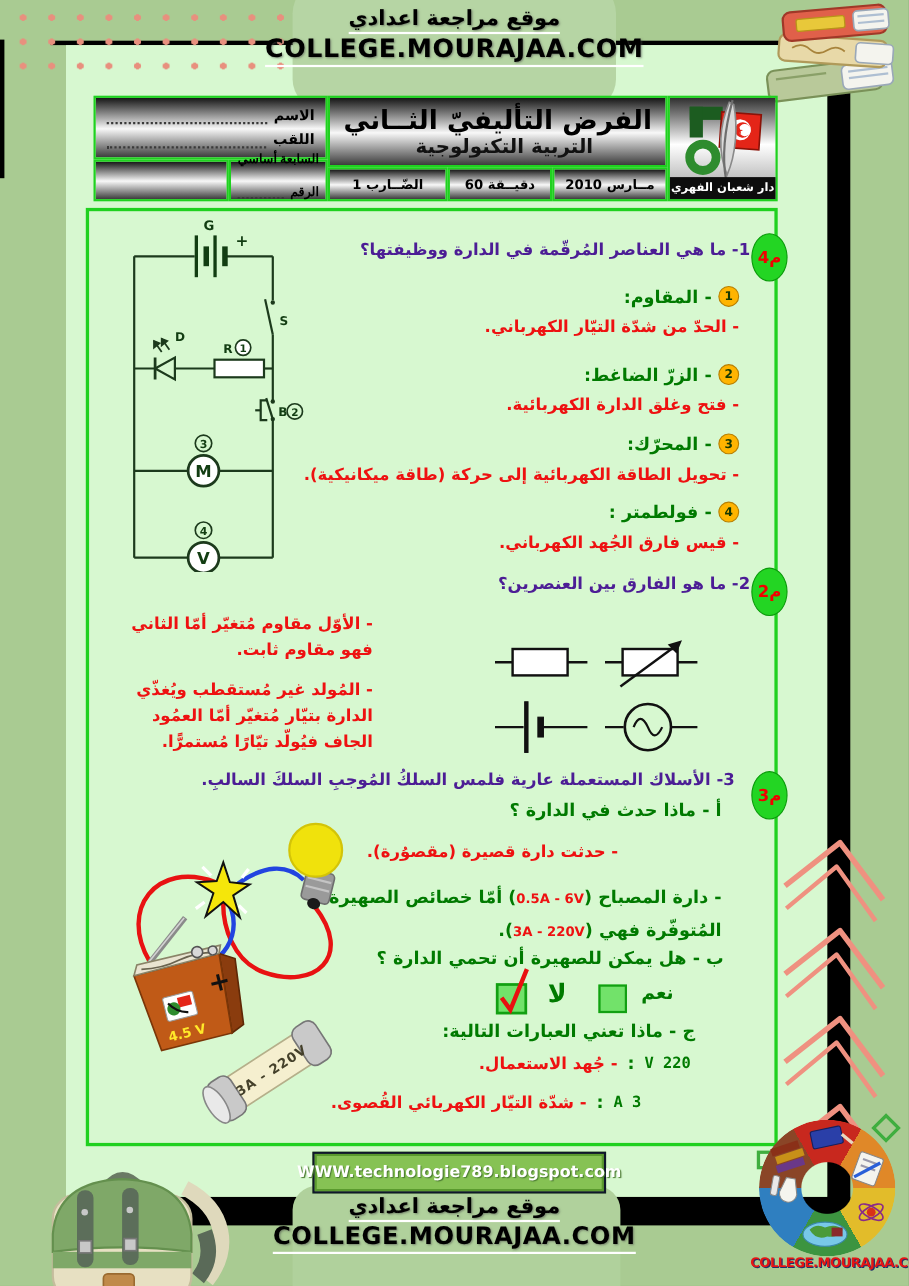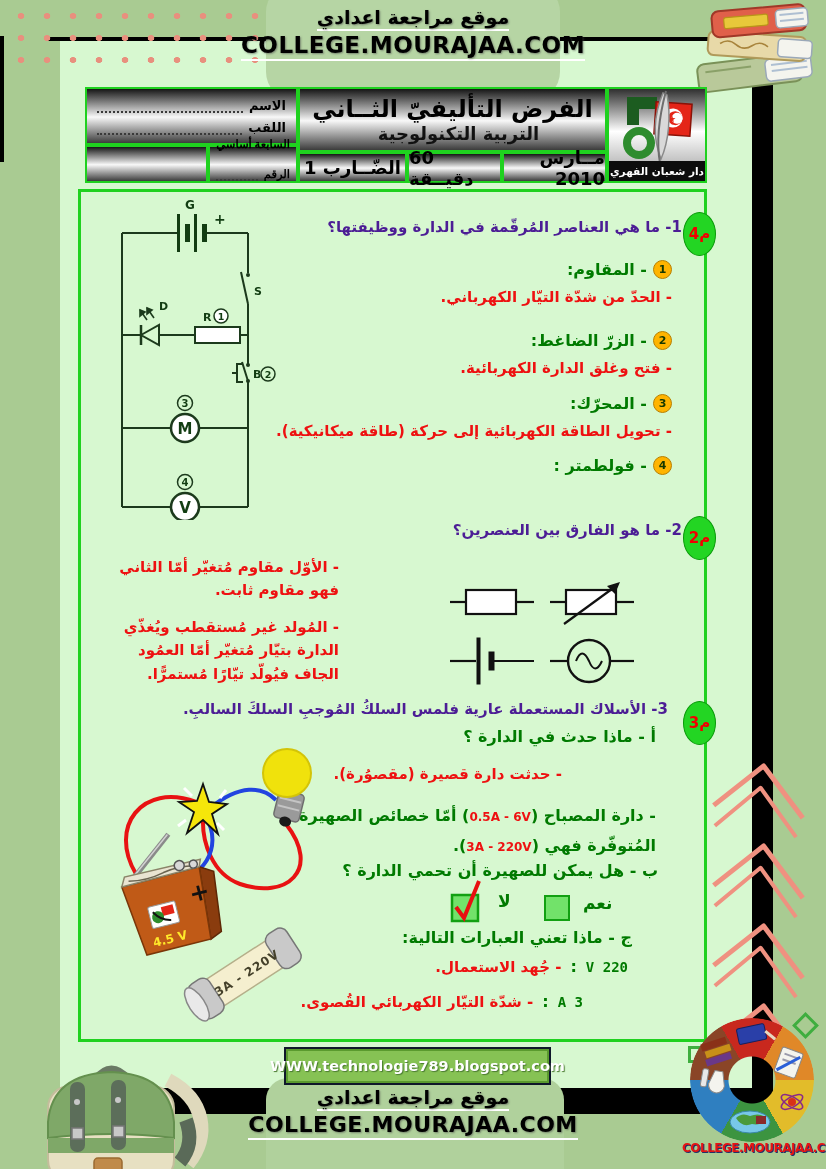--- a/index.html
+++ b/index.html
@@ -23,21 +23,21 @@
   .banner-line span{display:inline-block;border-bottom:2px solid #fff;padding-bottom:1px;}
   
   .cell{border:2px solid #1fd11f;box-sizing:border-box;
         background:linear-gradient(180deg,#161616 0%,#f8f8f8 52%,#3c3c3c 100%);}
   .cell-light{background:linear-gradient(180deg,#303030 0%,#ffffff 46%,#9a9a9a 100%);}
   .fieldline{display:flex;direction:rtl;align-items:flex-end;gap:6px;padding:0 10px;
              font-size:13px;font-weight:bold;color:#000;}
   .fieldline .dotfill{flex:1;border-bottom:2px dotted #3a3a3a;height:1.05em;}
   .exam-title1{font-size:24px;font-weight:bold;color:#000;text-align:center;}
   .exam-title2{font-size:18px;font-weight:bold;color:#111;text-align:center;padding-left:12px;}
-  .meta{display:flex;align-items:center;justify-content:center;font-size:18px;font-weight:bold;color:#000;}
+  .meta{display:flex;align-items:center;justify-content:center;font-size:12px;font-weight:bold;color:#000;}
   .school-strip{position:absolute;left:0;bottom:0;width:100%;height:20px;background:#0d0d0d;
                 color:#fff;font-size:10.5px;font-weight:bold;text-align:center;line-height:20px;}
   
   .main-box{left:78px;top:189px;width:629px;height:853px;border:3px solid #1fd11f;background:#d7f8d0;box-sizing:border-box;}
   .badge{width:31px;height:42px;border-radius:50%;background:#23d523;border:1px solid #0a9a0a;
          display:flex;align-items:center;justify-content:center;direction:ltr;
          color:#f20000;font-weight:bold;font-size:15px;z-index:6;}
   
   .rtl{direction:rtl;white-space:nowrap;}
   .qtitle{font-size:15px;font-weight:bold;color:#4c1d95;}
@@ -191,20 +191,21 @@
   <div class="abs ansline" style="right:154px;top:394px;">
     <span class="circnum">3</span>
     <span class="g">- المحرّك:</span>
   </div>
   <div class="abs rtl r" style="right:154px;top:422px;">- تحويل الطاقة الكهربائية إلى حركة (طاقة ميكانيكية).</div>
 
   <div class="abs ansline" style="right:154px;top:456px;">
     <span class="circnum">4</span>
     <span class="g">- فولطمتر :</span>
   </div>
+  <div class="abs rtl r" style="right:154px;top:484px;">- قيس فارق الجُهد الكهرباني.</div>
 
   <svg class="abs" style="left:95px;top:198px;width:205px;height:322px;z-index:5;" viewBox="0 0 205 322">
     <g stroke="#1c3a1c" stroke-width="2" fill="none">
       <line x1="27" y1="35" x2="27" y2="309"></line>
       <line x1="27" y1="35" x2="82" y2="35"></line>
       <line x1="110" y1="35" x2="153" y2="35"></line>
       <line x1="153" y1="35" x2="153" y2="75"></line>
       <line x1="153" y1="106" x2="153" y2="166"></line>
       <line x1="153" y1="184" x2="153" y2="309"></line>
       <line x1="27" y1="137" x2="46" y2="137"></line>
@@ -301,21 +302,21 @@
   <div class="abs rtl" style="right:170px;top:806px;">
     <span class="g">- دارة المصباح (</span><span class="r ltr-val" style="font-size:12px;">0.5A - 6V</span><span class="g">) أمّا خصائص الصهيرة</span>
   </div>
   <div class="abs rtl" style="right:170px;top:836px;">
     <span class="g">المُتوفّرة فهي (</span><span class="r ltr-val" style="font-size:12px;">3A - 220V</span><span class="g">).</span>
   </div>
   <div class="abs rtl g" style="right:168px;top:861px;">ب - هل يمكن للصهيرة أن تحمي الدارة ؟</div>
 
   <div class="abs g" style="left:583px;top:893px;font-size:17px;">نعم</div>
   <div class="abs checkbox" style="left:544px;top:895px;"></div>
-  <div class="abs g" style="left:498px;top:891px;font-size:17px;">لا</div>
+  <div class="abs g" style="left:498px;top:891px;font-size:23px;">لا</div>
   <svg class="abs" style="left:448px;top:877px;width:36px;height:46px;z-index:6;" viewBox="0 0 36 46">
     <rect x="4" y="18" width="26" height="26" fill="#72e26a" stroke="#12a012" stroke-width="2.5"></rect>
     <path d="M8,30 L16,41 L31,4" fill="none" stroke="#e81010" stroke-width="4"></path>
   </svg>
 
   <div class="abs rtl g" style="right:194px;top:928px;">ج - ماذا تعني العبارات التالية:</div>
 
   <div class="abs termline" style="right:198px;top:957px;">
     <span class="mono">220 V</span>
     <span class="g">:</span>

